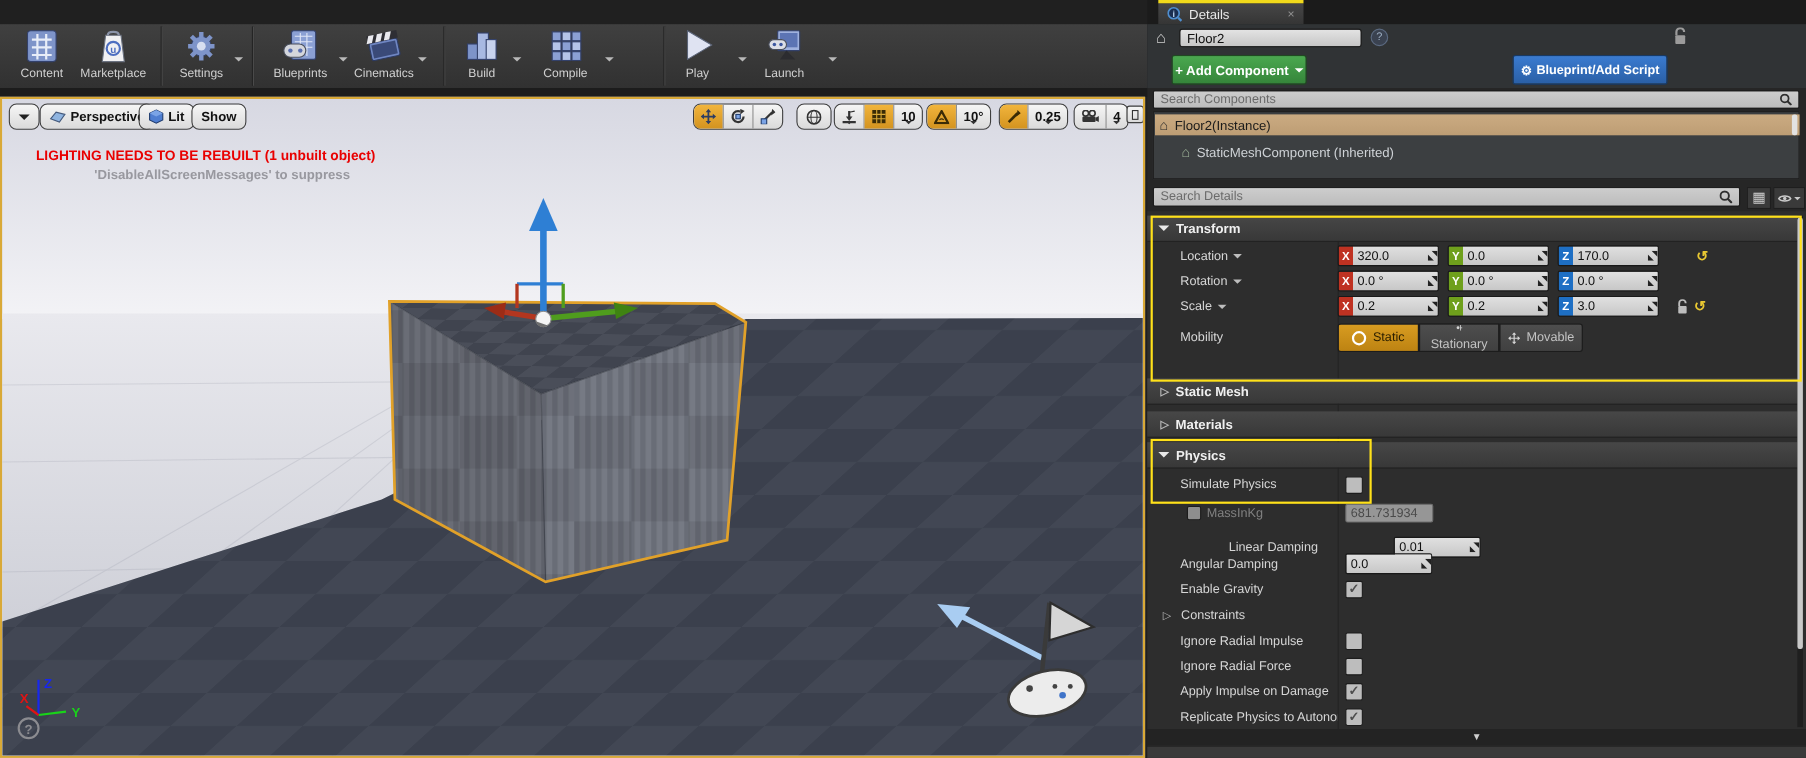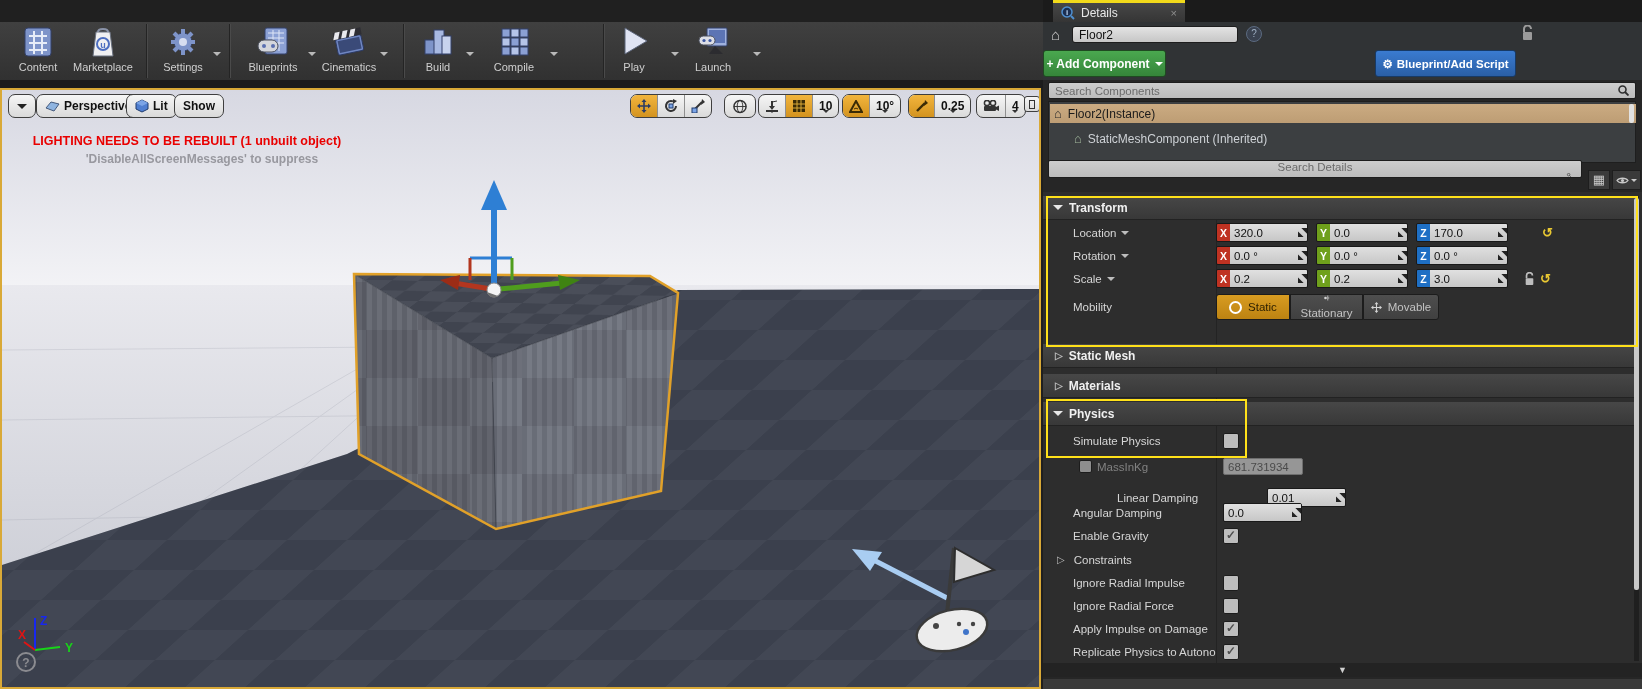--- a/index.html
+++ b/index.html
@@ -451,21 +451,21 @@
     <span class="abs hicon" style="left:8px;top:27px;font-size:15px;">⌂</span>
     <div class="abs lightfield" style="left:29px;top:26px;width:166px;height:17px;">
       <span>Floor2</span>
     </div>
     <div class="abs" style="left:203px;top:26px;width:14px;height:14px;border-radius:50%;background:#3a4250;border:1px solid #5b6a80;color:#9fb0c4;font-size:10px;text-align:center;line-height:14px;"><span>?</span></div>
     <svg class="abs" style="left:478px;top:25px;" width="13" height="16" viewBox="0 0 13 16">
         <path d="M3 7V4a3.5 3.5 0 0 1 7 0" fill="none" stroke="#9b9b9b" stroke-width="2"></path>
         <rect x="2" y="7" width="9" height="8" rx="1" fill="#9b9b9b"></rect>
       </svg>
 
-    <div class="abs btn-green" style="left:0;top:50px;width:121px;height:25px;">
+    <div class="abs btn-green" style="left:22px;top:50px;width:121px;height:25px;">
       <span>+ Add Component</span>
       <span class="caret-w"></span>
     </div>
     <div class="abs btn-blue" style="left:332px;top:50px;width:139px;height:25px;">
       <span>⚙</span>
       <span>Blueprint/Add Script</span>
     </div>
 
     <div class="abs searchfield" style="left:5px;top:82px;width:588px;height:17px;">
       <span>Search Components</span>
@@ -480,21 +480,21 @@
         <span class="hicon" style="color:#2b2b2b;">⌂</span>
         <span>Floor2(Instance)</span>
       </div>
       <div class="trow2">
         <span class="hicon" style="color:#9fb59a;">⌂</span>
         <span>StaticMeshComponent (Inherited)</span>
       </div>
       <div class="abs" style="left:580px;top:2px;width:5px;height:19px;background:#e2e2e2;border-radius:2px;"></div>
     </div>
 
-    <div class="abs searchfield" style="left:5px;top:160px;width:534px;height:18px;flex-direction:column;">
+    <div class="abs searchfield" style="left:5px;top:170px;width:534px;height:18px;">
       <span>Search Details</span>
       <svg style="margin-left:auto;" width="12" height="12" viewBox="0 0 11 11">
           <circle cx="4.5" cy="4.5" r="3.5" fill="none" stroke="#2e2e2e" stroke-width="1.6"></circle>
           <line x1="7" y1="7" x2="10.5" y2="10.5" stroke="#2e2e2e" stroke-width="1.8"></line>
         </svg>
     </div>
     <div class="abs" style="left:545px;top:170px;width:20px;height:18px;background:#3a3a3a;border:1px solid #1e1e1e;color:#c9c9c9;font-size:13px;text-align:center;line-height:17px;">▦</div>
     <div class="abs" style="left:569px;top:170px;width:27px;height:18px;background:#3a3a3a;border:1px solid #1e1e1e;display:flex;align-items:center;justify-content:center;gap:2px;">
       <svg width="13" height="9" viewBox="0 0 13 9">
           <path d="M1 4.5C3 1.5 10 1.5 12 4.5C10 7.5 3 7.5 1 4.5z" fill="none" stroke="#c9c9c9" stroke-width="1.3"></path>

